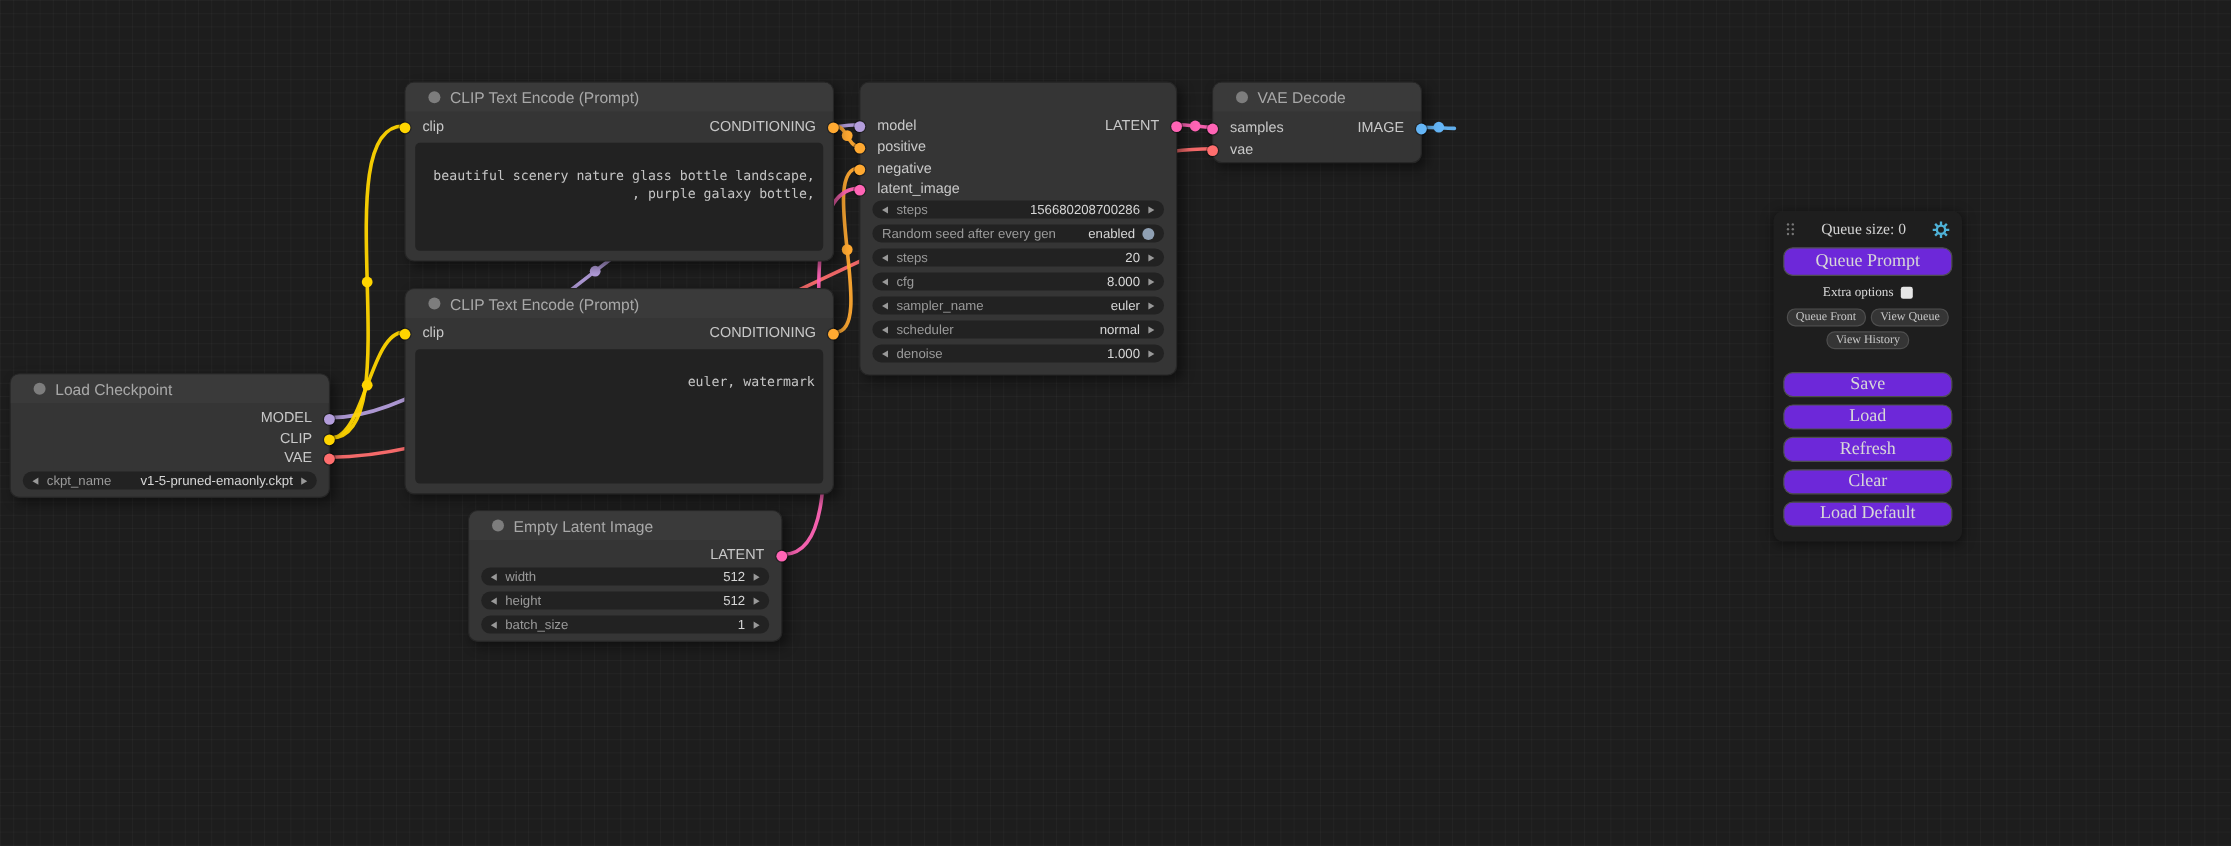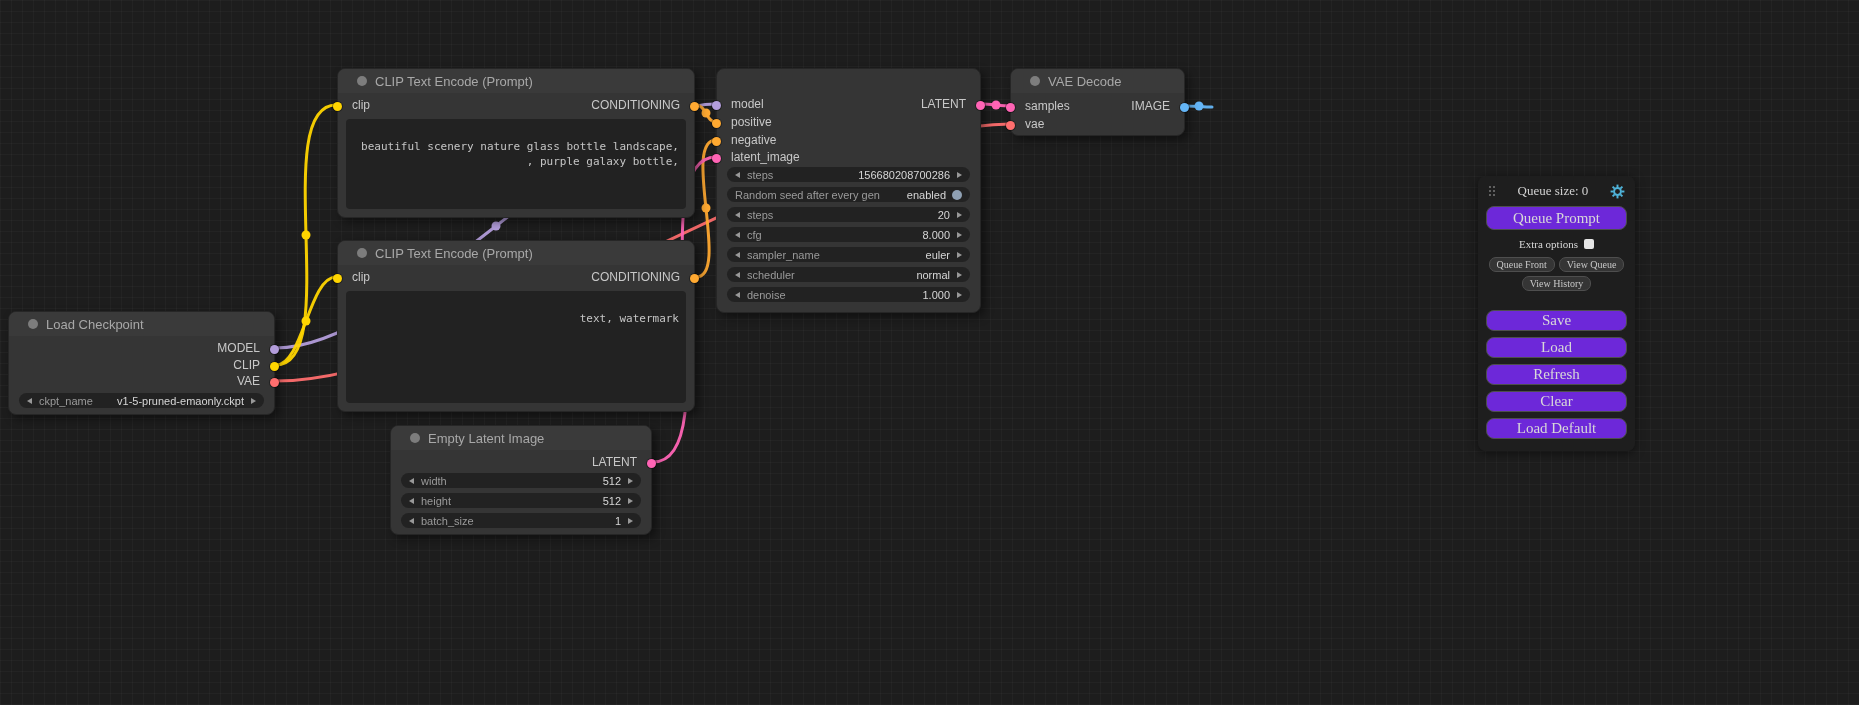--- a/index.html
+++ b/index.html
@@ -139,21 +139,21 @@
       <span>CLIP Text Encode (Prompt)</span>
     </div>
     <div class="slot in" style="top:29px">
       <span class="dot dc-clip"></span>
       <span class="slot-label">clip</span>
     </div>
     <div class="slot out" style="top:29px">
       <span class="slot-label">CONDITIONING</span>
       <span class="dot dc-cond"></span>
     </div>
-    <div class="prompt" style="top:50px;bottom:8px">text, watermark</div>
+    <div class="prompt" style="top:50px;bottom:8px">euler, watermark</div>
   </div>
 
   <div class="node" style="left:390px;top:425px;width:262px;height:110px">
     <div class="node-title">
       <span class="collapse-dot"></span>
       <span>Empty Latent Image</span>
     </div>
     <div class="slot out" style="top:29px">
       <span class="slot-label">LATENT</span>
       <span class="dot dc-latent"></span>

